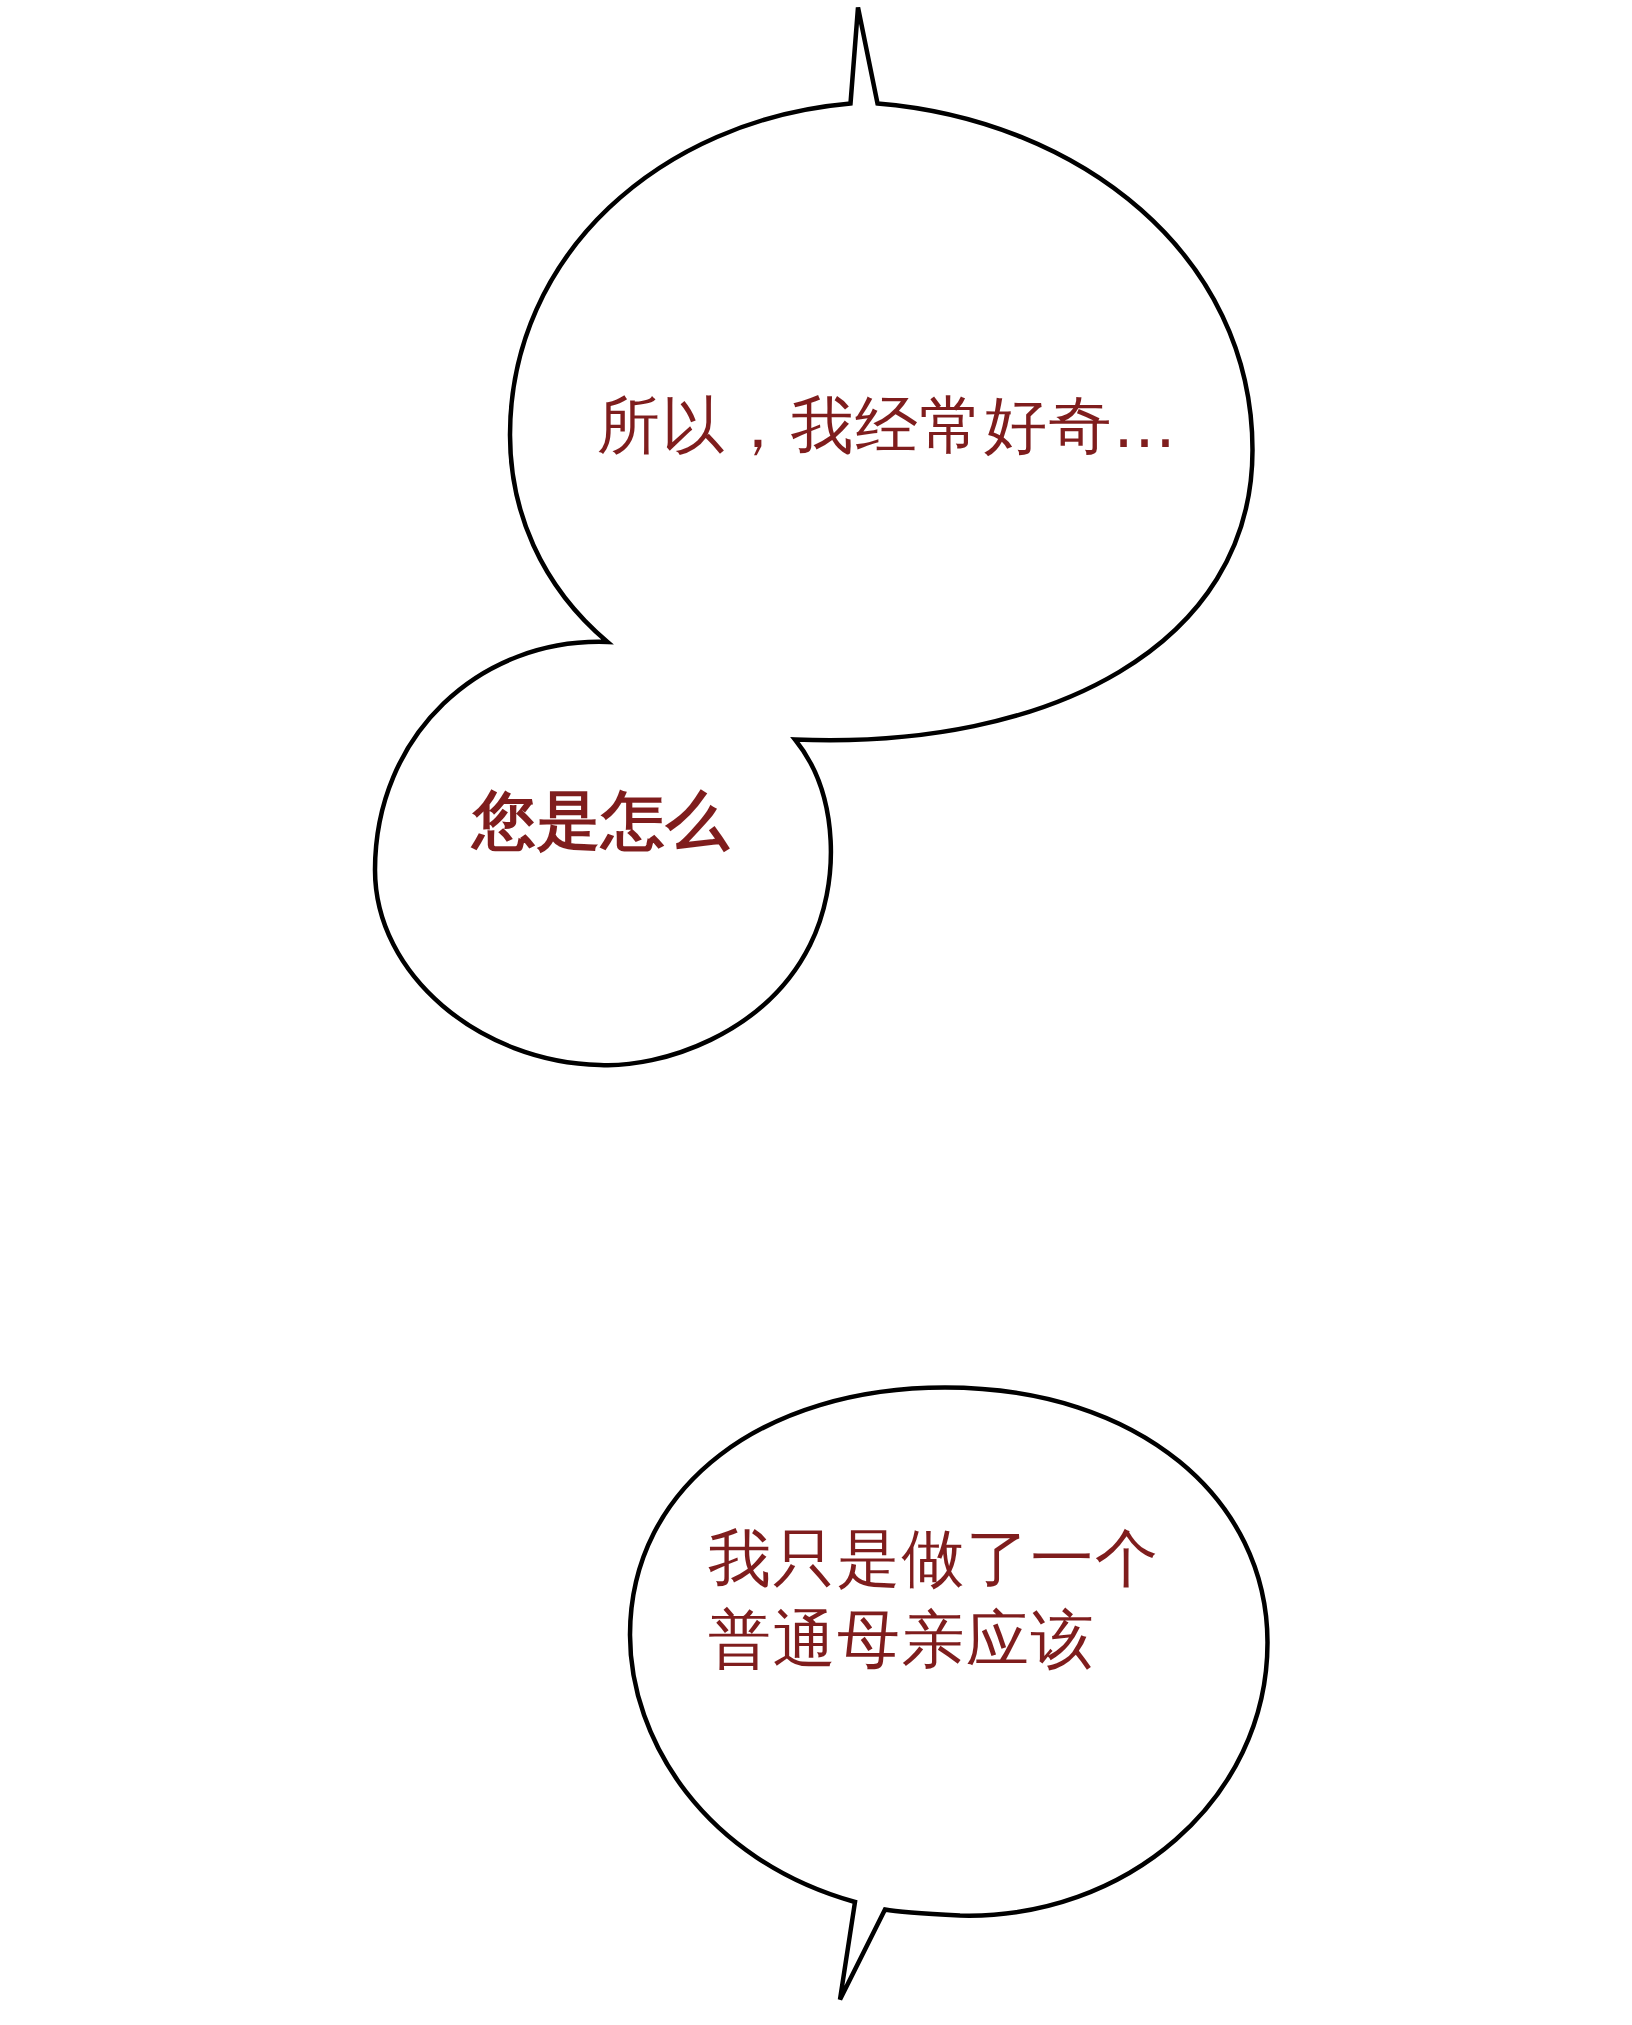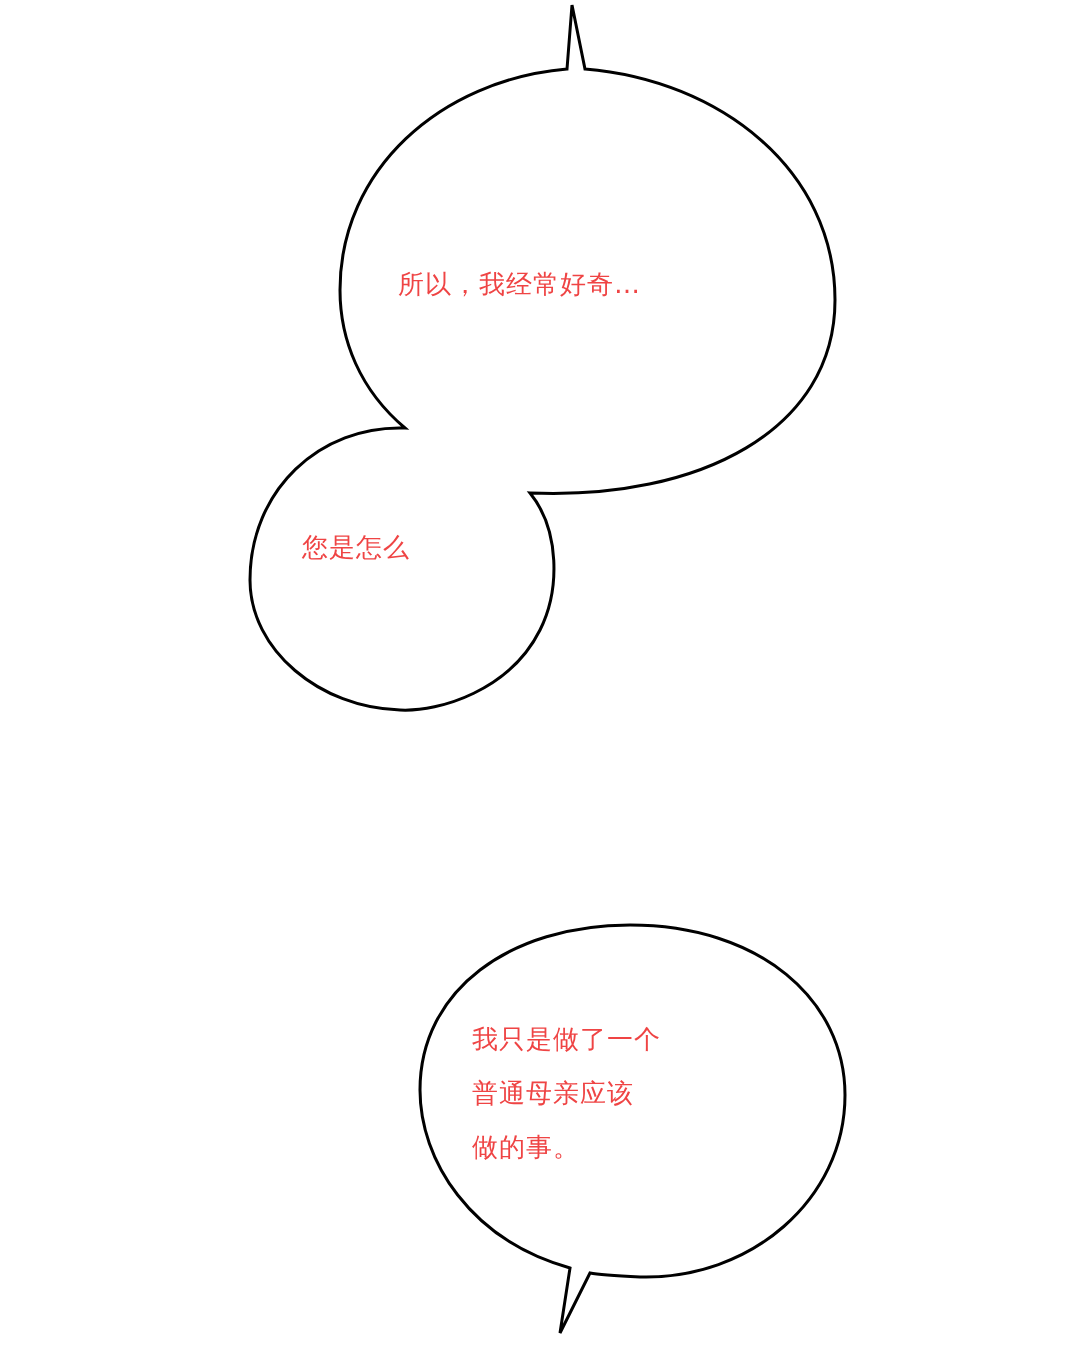--- a/index.html
+++ b/index.html
@@ -16,28 +16,28 @@
     }
     svg.bubbles {
       position: absolute;
       left: 0;
       top: 0;
       width: 1088px;
       height: 1350px;
     }
     .txt {
       position: absolute;
-      color: #ef4444;
-      font-size: 26px;
+      color: #7f1d1d;
+      font-size: 42px;
       line-height: 56px;
       white-space: nowrap;
       letter-spacing: 1px;
     }
     #t1 { left: 398px; top: 256px; }
-    #t2 { left: 302px; top: 520px; line-height: 54px; }
+    #t2 { left: 315px; top: 520px; line-height: 54px; font-weight: bold; }
     #t3 { left: 472px; top: 1012px; line-height: 54px; }
     .line { display: block; }
   </style>
 </head>
 <body>
 
 <svg class="bubbles" viewBox="0 0 1088 1350" xmlns="http://www.w3.org/2000/svg">
 
   <path fill="#ffffff" stroke="#000000" stroke-width="3" stroke-linejoin="miter" d="M 567 69
            L 572 5
@@ -65,14 +65,13 @@
   <span class="line">所以，我经常好奇…</span>
 </div>
 
 <div id="t2" class="txt">
   <span class="line">您是怎么</span>
 </div>
 
 <div id="t3" class="txt">
   <span class="line">我只是做了一个</span>
   <span class="line">普通母亲应该</span>
-  <span class="line">做的事。</span>
 </div>
 
 </body></html>

